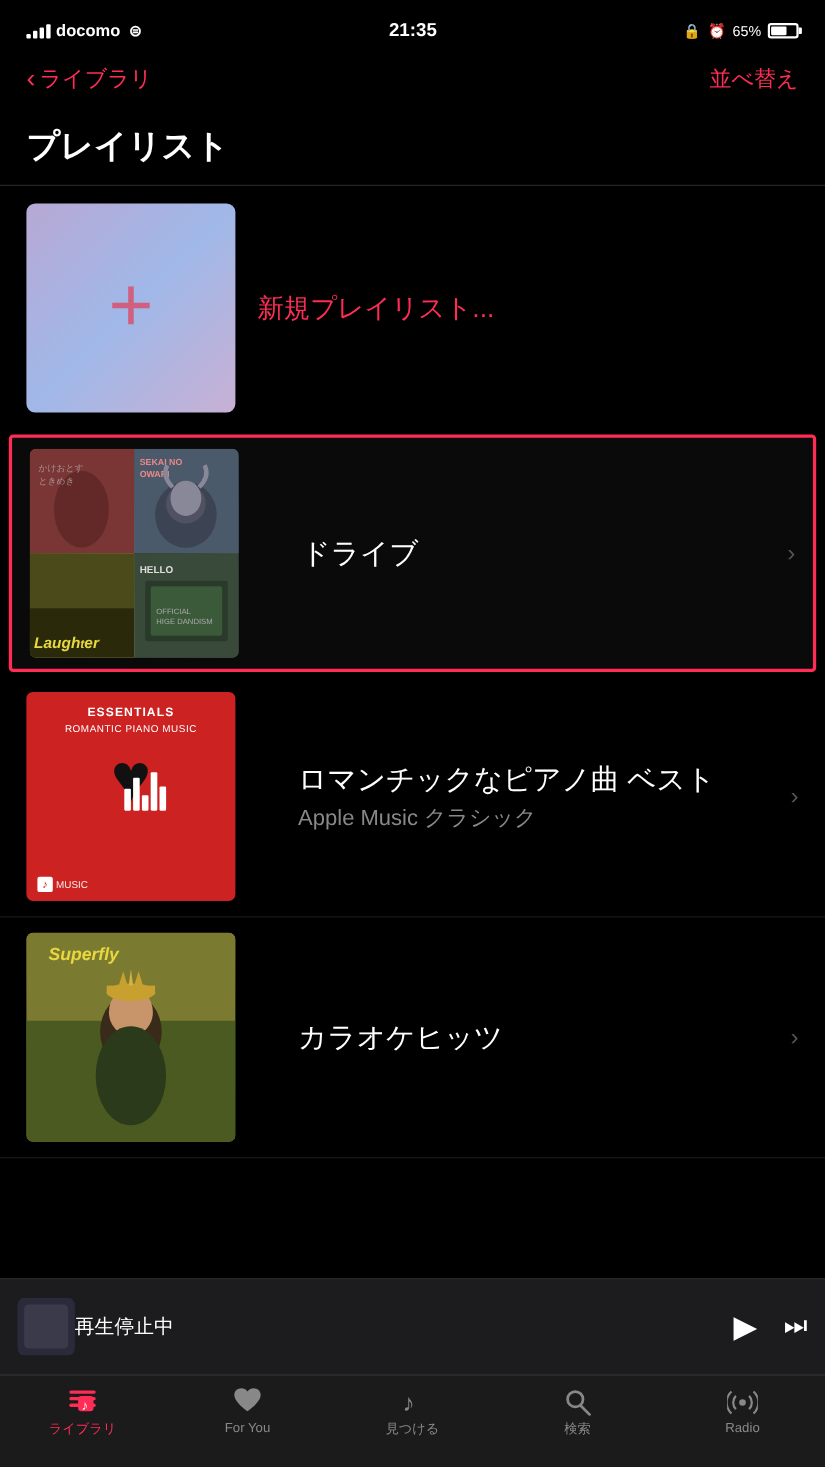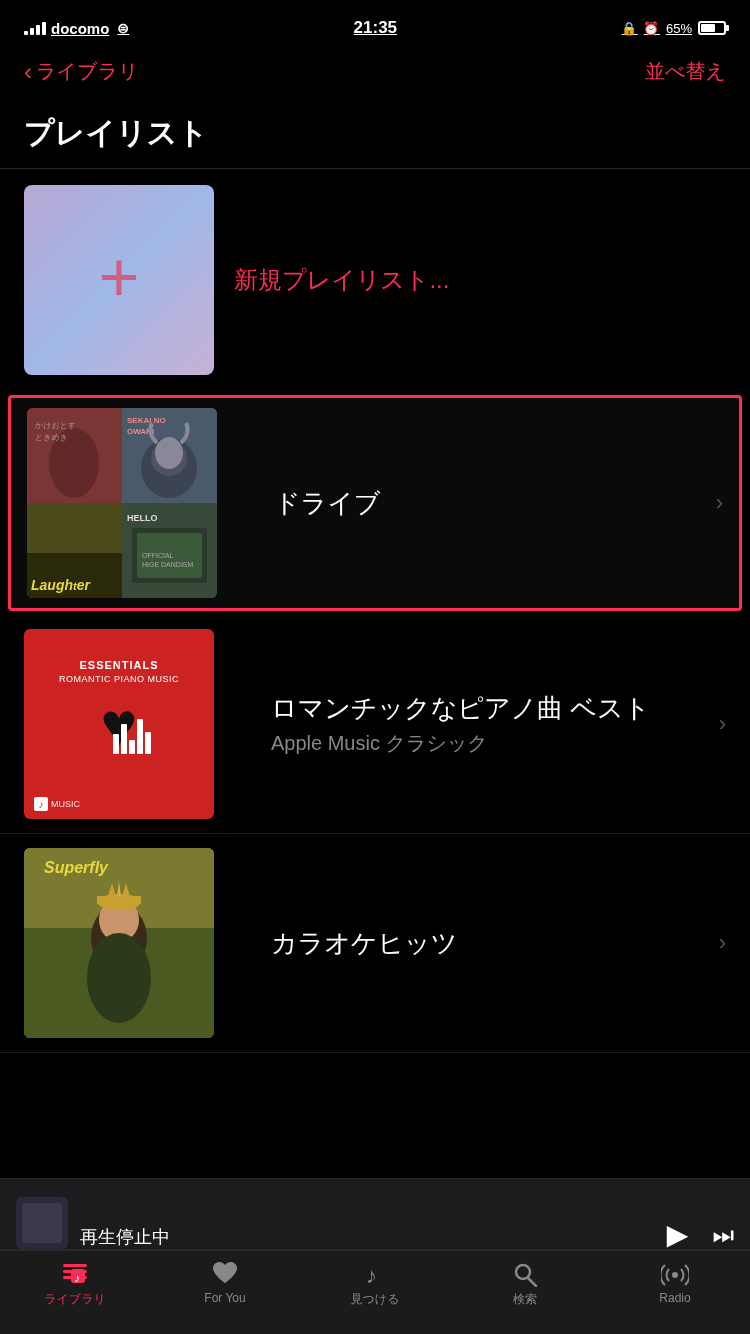--- a/index.html
+++ b/index.html
@@ -15,21 +15,20 @@
     }
 
     
     .status-bar {
       display: flex;
       justify-content: space-between;
       align-items: center;
       padding: 14px 24px 8px;
       height: 50px;
       background: #000;
-      text-decoration: underline;
     }
     .status-left {
       display: flex;
       align-items: center;
       gap: 5px;
       font-size: 15px;
       font-weight: 600;
       color: #fff;
     }
     .signal-bars {
@@ -253,21 +252,20 @@
       padding: 12px;
       position: relative;
     }
     .essentials-title {
       color: #fff;
       font-size: 11px;
       font-weight: 800;
       text-align: center;
       letter-spacing: 1px;
       line-height: 1.3;
-      margin-top: 17px;
     }
     .essentials-sub {
       color: #fff;
       font-size: 9px;
       text-align: center;
       margin-top: 2px;
       letter-spacing: 0.5px;
     }
 
     
@@ -284,26 +282,25 @@
       position: relative;
     }
 
     
     .mini-player {
       position: fixed;
       bottom: 84px;
       left: 0;
       right: 0;
       width: 750px;
-      height: 72px;
+      height: 88px;
       background: #1c1c1e;
       display: flex;
-      align-items: flex-end;
+      align-items: center;
       padding: 0 16px;
-      gap: 12px;
       border-top: 1px solid #2a2a2a;
       border-bottom: 1px solid #2a2a2a;
     }
     .mini-player-thumb {
       width: 52px;
       height: 52px;
       border-radius: 6px;
       background: #2a2a3a;
       flex-shrink: 0;
     }

